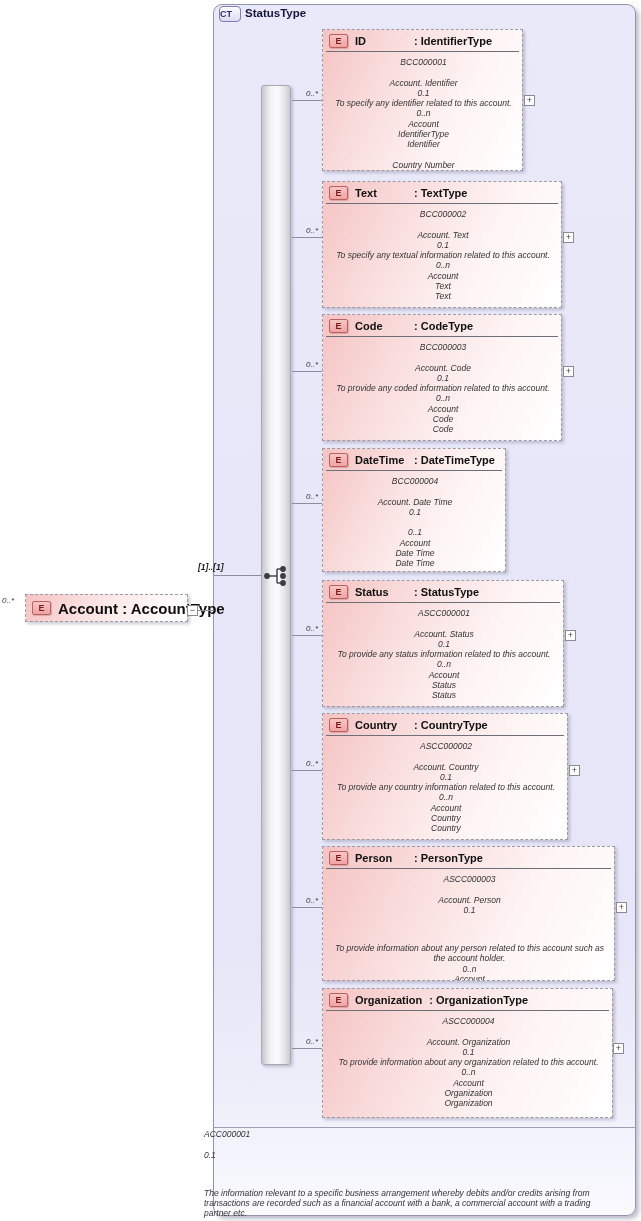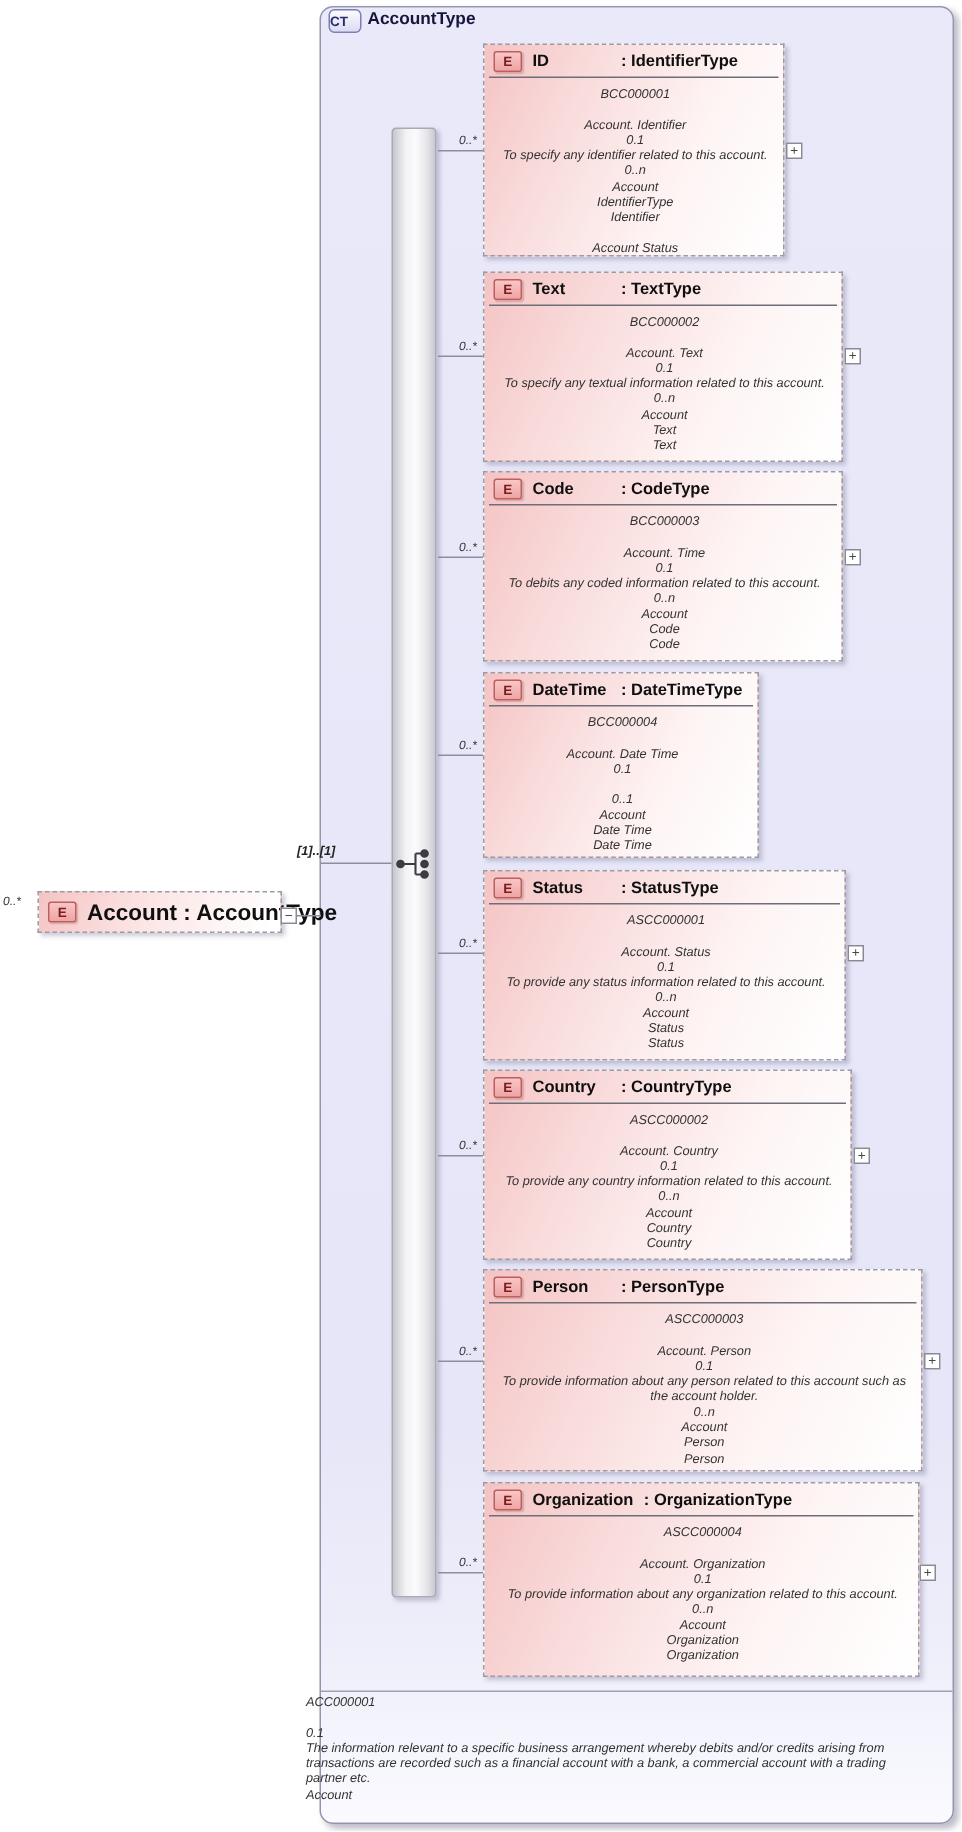--- a/index.html
+++ b/index.html
@@ -35,21 +35,21 @@
       box-shadow:2px 2px 3px rgba(110,110,140,.35);}
   .hdr{display:flex;align-items:center;padding:4px 6px 2px;gap:7px;}
   .badge-e{flex:0 0 auto;width:17px;height:12px;background:linear-gradient(180deg,#f8c6c6,#efa4a4);
       border:1px solid #bb5f5f;border-radius:2px;color:#7c1c1c;font-size:9px;font-weight:bold;
       text-align:center;line-height:12px;box-shadow:1px 1px 1px rgba(150,80,80,.3);}
   .nm{font-size:11px;font-weight:bold;color:#0f0f0f;min-width:52px;display:inline-block;}
   .tp{font-size:11px;font-weight:bold;color:#0f0f0f;white-space:nowrap;}
   .hsep{border-top:1px solid #6e6e78;margin:1px 3px 0;}
   .bdy{padding:5px 6px 4px 8px;font-size:8.5px;font-style:italic;color:#333;line-height:10.3px;text-align:center;}
   .ln{min-height:10.3px;white-space:nowrap;}
-  .ln.wrap{white-space:normal;}
+  .ln.wrap{white-space:normal;margin-top:28px;}
 
   
   .plus{position:absolute;width:9px;height:9px;background:#ffffff;border:1px solid #8a8a96;
       color:#44444c;font-size:9px;line-height:8px;text-align:center;font-weight:normal;
       box-sizing:content-box;cursor:pointer;}
 
   
   .acct{position:absolute;left:25px;top:594px;width:163px;height:28px;
       border:1px dashed #9b9ba8;box-sizing:border-box;
       background:linear-gradient(115deg,#f5c3c3 0%,#fbe2e2 40%,#ffffff 95%);
@@ -63,21 +63,21 @@
   .footer{position:absolute;left:204px;top:1129px;width:404px;
       font-size:8.5px;font-style:italic;color:#333;line-height:10.3px;}
 </style>
 </head>
 <body>
 
 <div id="page">
 
   <div class="ct"></div>
   <div class="ct-badge">CT</div>
-  <div class="ct-title">AccountType</div>
+  <div class="ct-title">StatusType</div>
 
   <div class="acct-card">0..*</div>
   <div class="acct">
     <span class="badge-e">E</span>
     <span class="acct-label">Account : AccountType</span>
   </div>
   <div class="plus" style="left:187px;top:605px;">−</div>
   <div class="conn" style="left:198px;top:610px;width:16px;"></div>
   <div class="conn" style="left:214px;top:575px;width:47px;"></div>
   <div class="gcard">[1]..[1]</div>
@@ -126,21 +126,21 @@
       <div class="ln">BCC000001</div>
       <div class="ln"></div>
       <div class="ln">Account. Identifier</div>
       <div class="ln">0.1</div>
       <div class="ln">To specify any identifier related to this account.</div>
       <div class="ln">0..n</div>
       <div class="ln">Account</div>
       <div class="ln">IdentifierType</div>
       <div class="ln">Identifier</div>
       <div class="ln"></div>
-      <div class="ln">Account Status</div>
+      <div class="ln">Country Number</div>
     </div>
   </div>
   <div class="plus" style="left:524px;top:95px;">+</div>
 
   <div class="xbox" style="left:322px;top:181px;width:240px;height:127px;">
     <div class="hdr">
       <span class="badge-e">E</span>
       <span class="nm">Text</span>
       <span class="tp">: TextType</span>
     </div>
@@ -162,23 +162,23 @@
   <div class="xbox" style="left:322px;top:314px;width:240px;height:127px;">
     <div class="hdr">
       <span class="badge-e">E</span>
       <span class="nm">Code</span>
       <span class="tp">: CodeType</span>
     </div>
     <div class="hsep"></div>
     <div class="bdy">
       <div class="ln">BCC000003</div>
       <div class="ln"></div>
-      <div class="ln">Account. Time</div>
-      <div class="ln">0.1</div>
-      <div class="ln">To debits any coded information related to this account.</div>
+      <div class="ln">Account. Code</div>
+      <div class="ln">0.1</div>
+      <div class="ln">To provide any coded information related to this account.</div>
       <div class="ln">0..n</div>
       <div class="ln">Account</div>
       <div class="ln">Code</div>
       <div class="ln">Code</div>
     </div>
   </div>
   <div class="plus" style="left:563px;top:366px;">+</div>
 
   <div class="xbox" style="left:322px;top:448px;width:184px;height:124px;">
     <div class="hdr">

